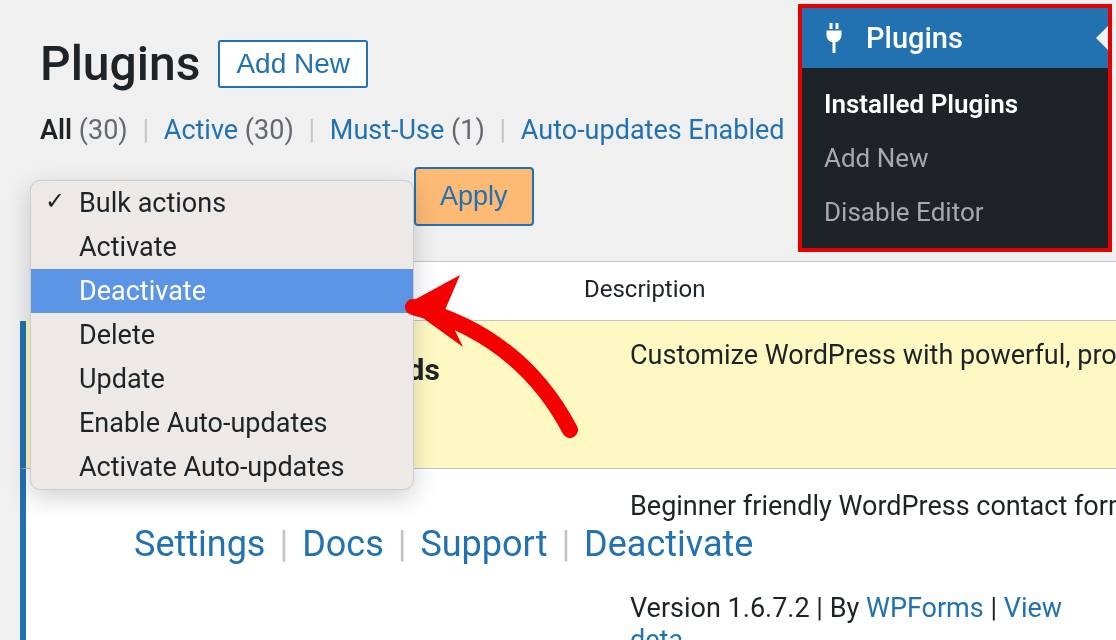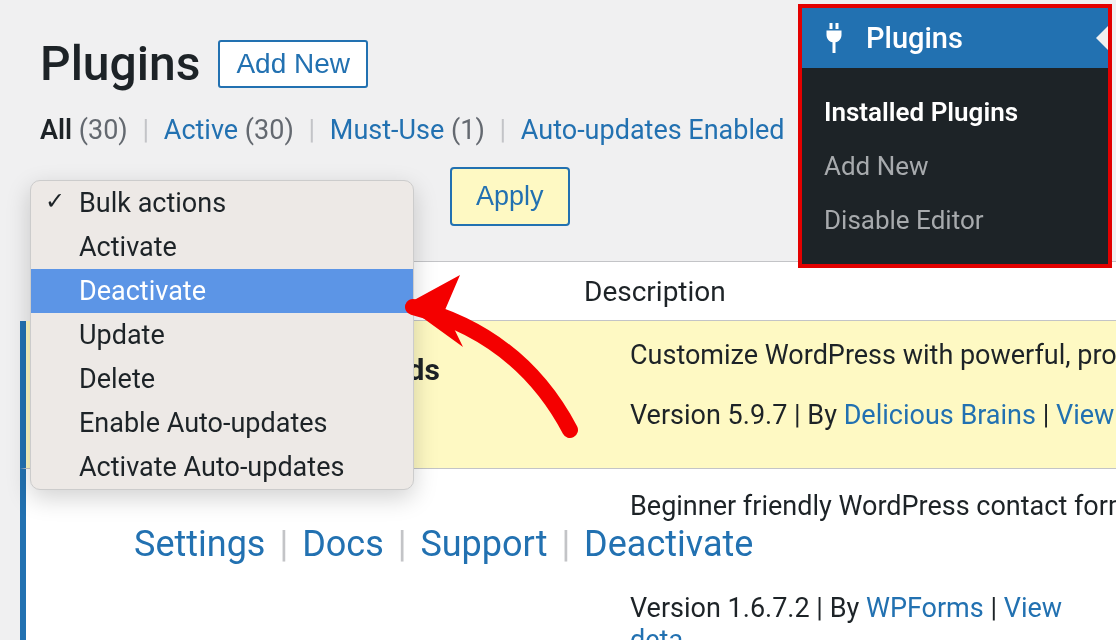--- a/index.html
+++ b/index.html
@@ -27,26 +27,25 @@
     }
     .filters { font-size: 27px; margin-bottom: 21px; }
     .filters .f-label { color: #2271b1; }
     .filters .f-label.active { color: #1d2327; font-weight: 600; }
     .filters .f-count { color: #646970; }
     .filters .sep { color: #c3c4c7; padding: 0 8px; }
     .bulk-row { display: flex; align-items: center; gap: 14px; margin-bottom: 8px; position: relative; }
     .apply-btn {
       border: 2px solid #2271b1;
       color: #2271b1;
-      background: #fef9c3;
+      background: #fdba74;
       font-size: 27px;
       padding: 12px 24px;
       border-radius: 4px;
       cursor: pointer;
-      margin-left: 36px;
     }
     .dropdown {
       position: absolute;
       top: 180px;
       left: 30px;
       width: 384px;
       background: #ede9e6;
       border: 1px solid #ccc;
       border-radius: 10px;
       box-shadow: 0 8px 24px rgba(0,0,0,0.18);
@@ -76,21 +75,21 @@
       left: 40px;
       right: 0;
       background: #fff;
       border-top: 1px solid #c3c4c7;
       border-bottom: 1px solid #c3c4c7;
       height: 60px;
     }
     .desc-head {
       position: absolute;
       top: 275px; left: 584px;
-      font-size: 28px;
+      font-size: 24px;
       color: #1d2327;
     }
     .row1 {
       position: absolute;
       top: 321px; left: 20px; right: 0;
       height: 148px;
       background: #fef9c3;
       border-left: 6px solid #2271b1;
       border-bottom: 1px solid #c3c4c7;
     }
@@ -136,21 +135,21 @@
       display: flex; align-items: center;
       padding: 12px 14px;
       position: relative;
     }
     .side-head .plug-icon { width: 36px; height: 36px; margin-right: 14px; }
     .side-head .label { color: #fff; font-size: 29px; font-weight: 500; }
     .side-head .tri {
       position: absolute; right: 0; top: 50%; transform: translateY(-50%);
       width: 0; height: 0; border-top: 12px solid transparent; border-bottom: 12px solid transparent; border-right: 12px solid #f0f0f1;
     }
-    .side-items { padding: 17px 0; }
+    .side-items { padding: 9px 0; }
     .side-item {
       color: #a7aaad; font-size: 26px; padding: 12px 22px; cursor: pointer;
     }
     .side-item.current { color: #fff; font-weight: 600; }
   </style>
 </head>
 <body>
 
 <div class="main">
   <div class="title-row">
@@ -175,23 +174,20 @@
     <div style="width:360px"></div>
     <button class="apply-btn">Apply</button>
   </div>
 </div>
 
 <div class="table-hint"></div>
 <div class="desc-head">Description</div>
 
 <div class="row1">
   <div class="desc">Customize WordPress with powerful, pro</div>
-  <div class="meta">
-    <span>Version 5.9.7 | By </span><span class="link">Delicious Brains</span><span> | </span><span class="link">View</span>
-  </div>
 </div>
 <div class="fields-frag">Fields</div>
 
 <div class="row2">
   <div class="desc">Beginner friendly WordPress contact form forms.</div>
   <div class="meta">
     <span>Version 1.6.7.2 | By </span><span class="link">WPForms</span><span> | </span><span class="link">View deta</span>
   </div>
 </div>
 
@@ -202,22 +198,22 @@
   <span class="psep">|</span>
   <span class="alink">Support</span>
   <span class="psep">|</span>
   <span class="alink">Deactivate</span>
 </div>
 
 <div class="dropdown">
   <div class="dropdown-item checked">Bulk actions</div>
   <div class="dropdown-item">Activate</div>
   <div class="dropdown-item highlight">Deactivate</div>
+  <div class="dropdown-item">Delete</div>
   <div class="dropdown-item">Update</div>
-  <div class="dropdown-item">Delete</div>
   <div class="dropdown-item">Enable Auto-updates</div>
   <div class="dropdown-item">Activate Auto-updates</div>
 </div>
 
 <svg class="arrow-svg" width="220" height="200">
   <path d="M 185 175 Q 135 80 28 52" stroke="#f40000" stroke-width="16" fill="none" stroke-linecap="round"></path>
   <path d="M 20 50 L 75 20 L 60 55 L 78 92 Z" fill="#f40000"></path>
 </svg>
 
 <div class="side-popover">

